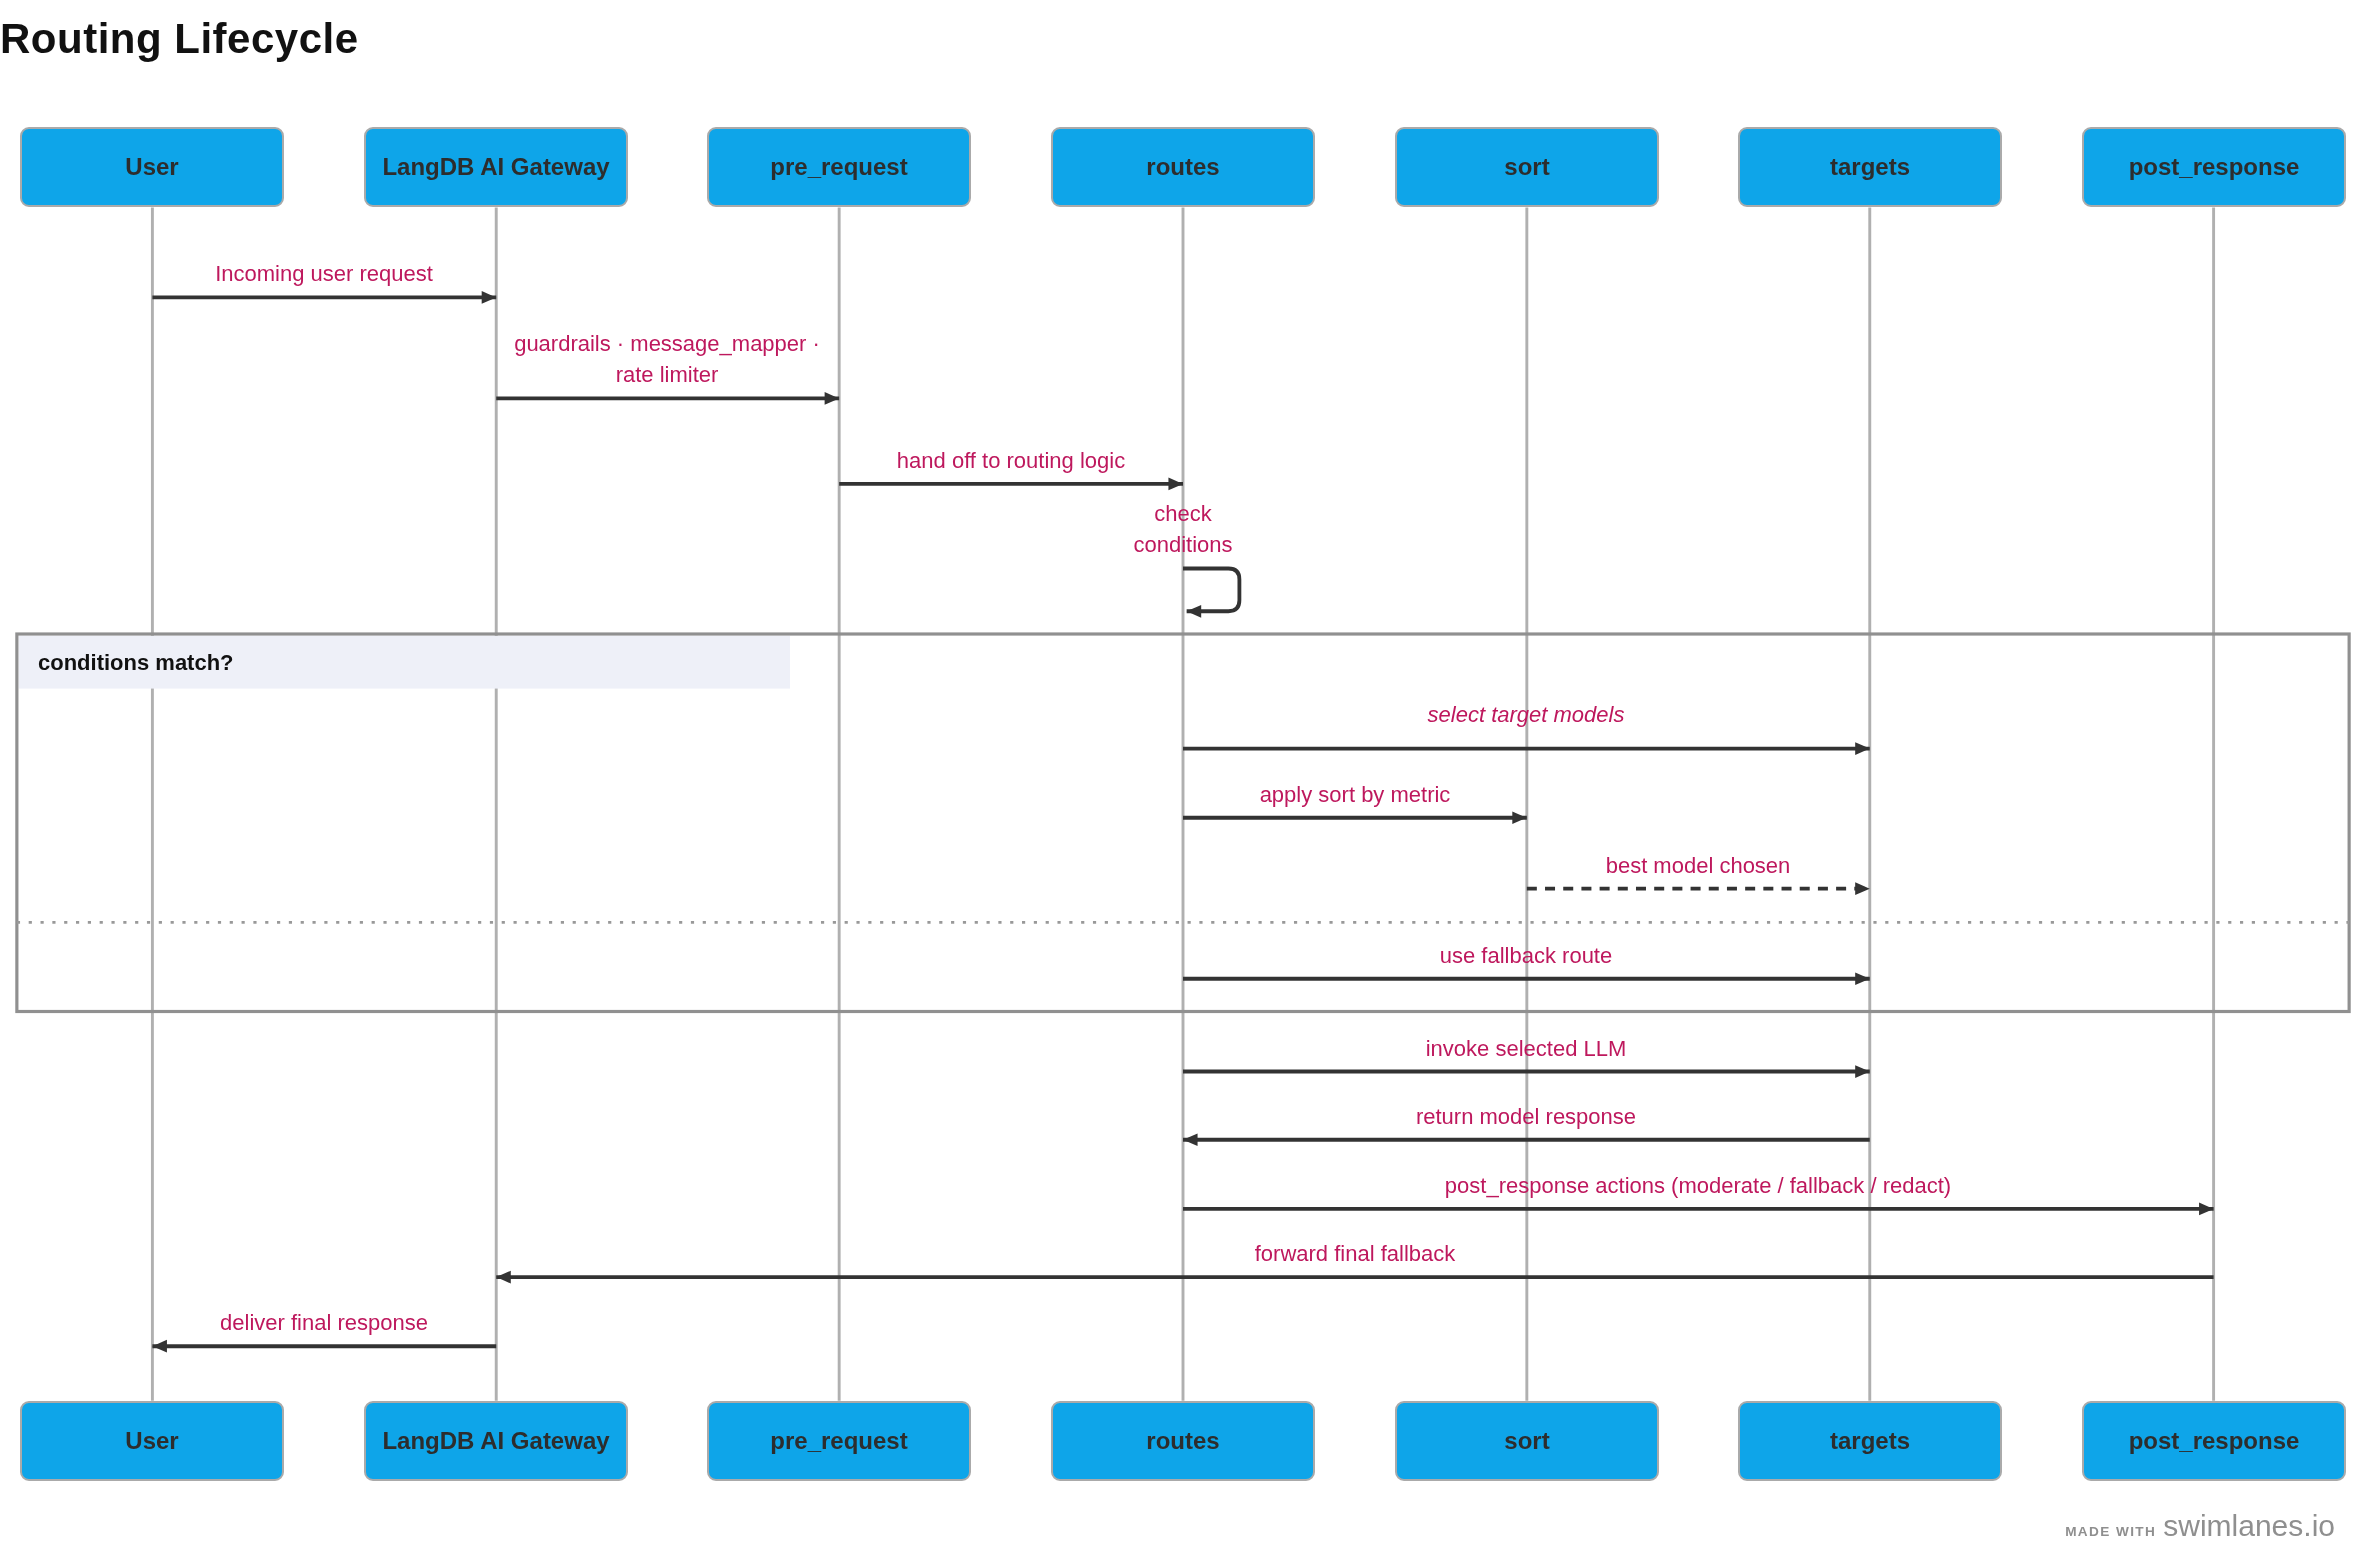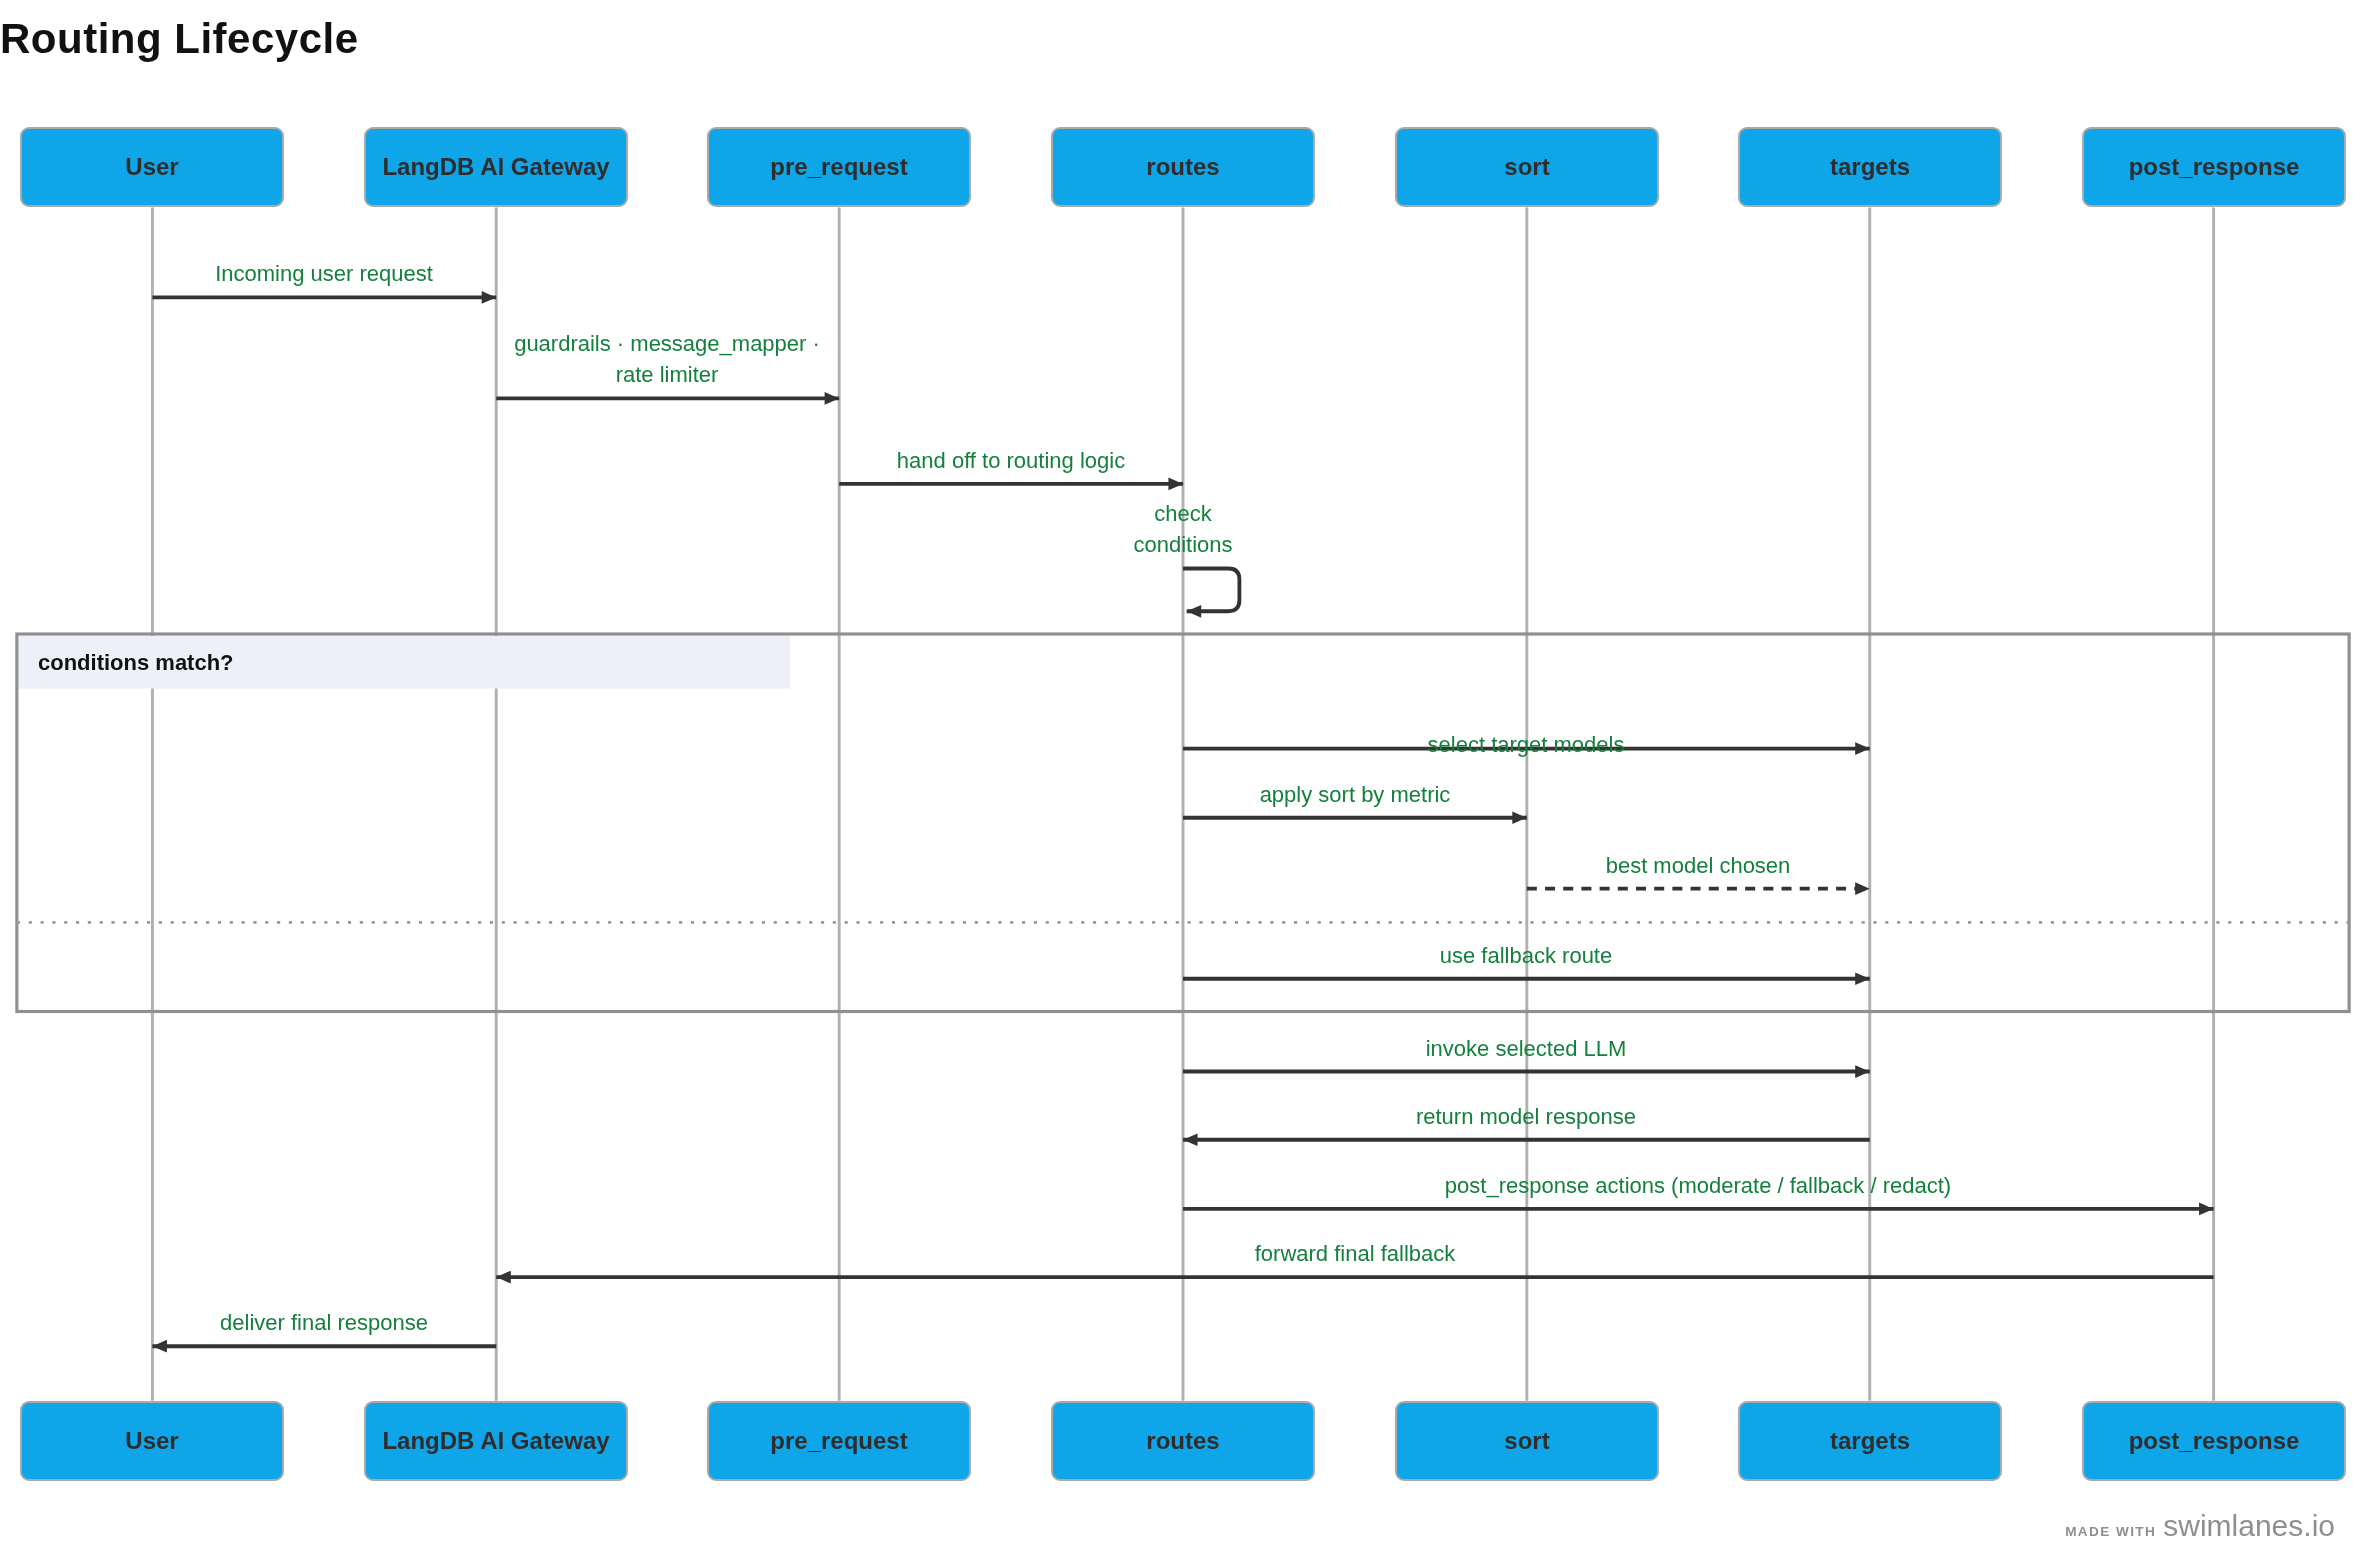--- a/index.html
+++ b/index.html
@@ -13,21 +13,21 @@
   }
   svg.layer { position:absolute; left:0; top:0; }
   .actor-box {
     position:absolute; box-sizing:border-box; width:264px; height:80px;
     border:2.7px solid #aaaaaa; border-radius:9px; background:#0ea5e9;
     display:flex; align-items:center; justify-content:center;
     font-size:24px; font-weight:bold; color:#2d2d2d; white-space:nowrap;
   }
   .msg-label {
     position:absolute; transform:translate(-50%,-100%); text-align:center;
-    font-size:22px; color:#15803d; white-space:nowrap; line-height:1.42;
+    font-size:22px; color:#be185d; white-space:nowrap; line-height:1.42;
   }
   .msg-label.multiline { white-space:normal; }
   .msg-label .line { display:block; }
   .frame-label {
     position:absolute; font-size:22px; font-weight:bold; color:#111111;
     display:flex; align-items:center; padding-left:20px; box-sizing:border-box;
   }
   .footer {
     position:absolute; right:31px; top:1509px;
     display:flex; align-items:baseline; gap:7px; color:#8f8f8f;
@@ -116,21 +116,21 @@
       <div class="msg-label" style="left: 324px; top: 289px;">Incoming user request</div>
       <div class="msg-label multiline" style="left: 667px; top: 390px;">
         <span class="line">guardrails · message_mapper ·</span>
         <span class="line">rate limiter</span>
       </div>
       <div class="msg-label" style="left: 1011px; top: 476px;">hand off to routing logic</div>
       <div class="msg-label multiline" style="left: 1183px; top: 560px;">
         <span class="line">check</span>
         <span class="line">conditions</span>
       </div>
-      <div class="msg-label" style="left: 1526px; top: 760px;">select target models</div>
+      <div class="msg-label" style="left: 1526px; top: 730px; font-style: italic;">select target models</div>
       <div class="msg-label" style="left: 1355px; top: 810px;">apply sort by metric</div>
       <div class="msg-label" style="left: 1698px; top: 881px;">best model chosen</div>
       <div class="msg-label" style="left: 1526px; top: 971px;">use fallback route</div>
       <div class="msg-label" style="left: 1526px; top: 1064px;">invoke selected LLM</div>
       <div class="msg-label" style="left: 1526px; top: 1132px;">return model response</div>
       <div class="msg-label" style="left: 1698px; top: 1201px;">post_response actions (moderate / fallback / redact)</div>
       <div class="msg-label" style="left: 1355px; top: 1269px;">forward final fallback</div>
       <div class="msg-label" style="left: 324px; top: 1338px;">deliver final response</div>
       <div class="frame-label" style="left: 18px; top: 636px; width: 772px; height: 53px;">conditions match?</div>
     </div>

